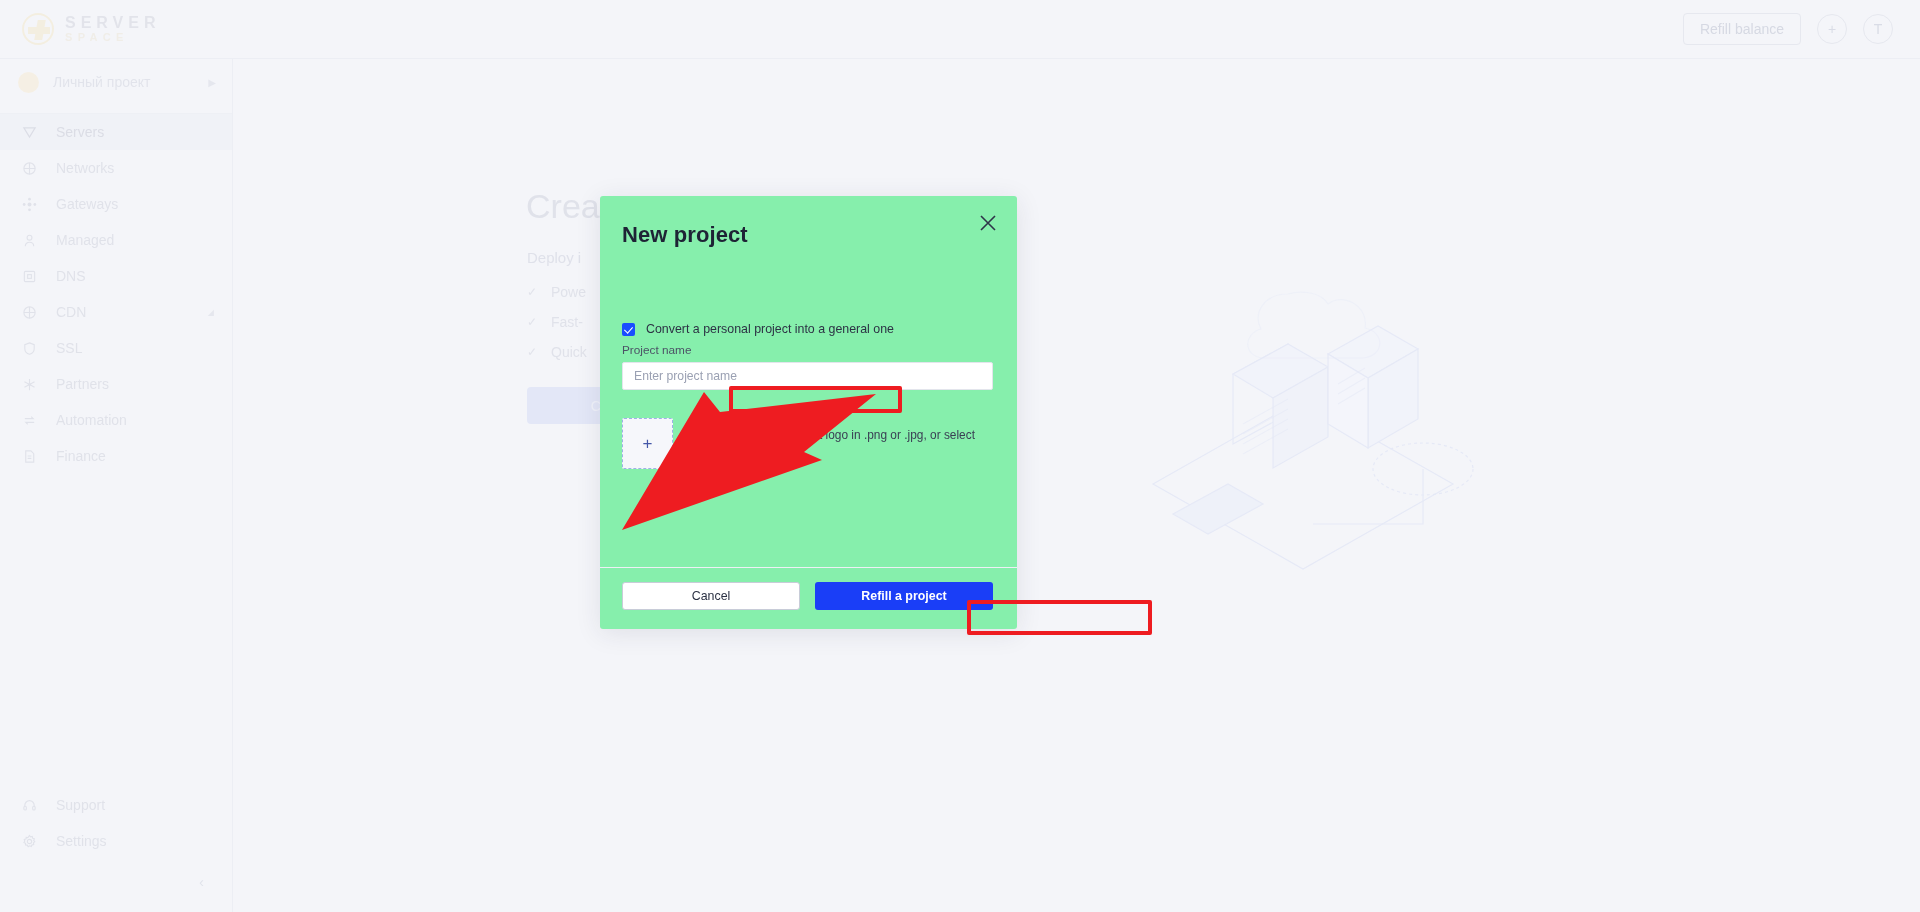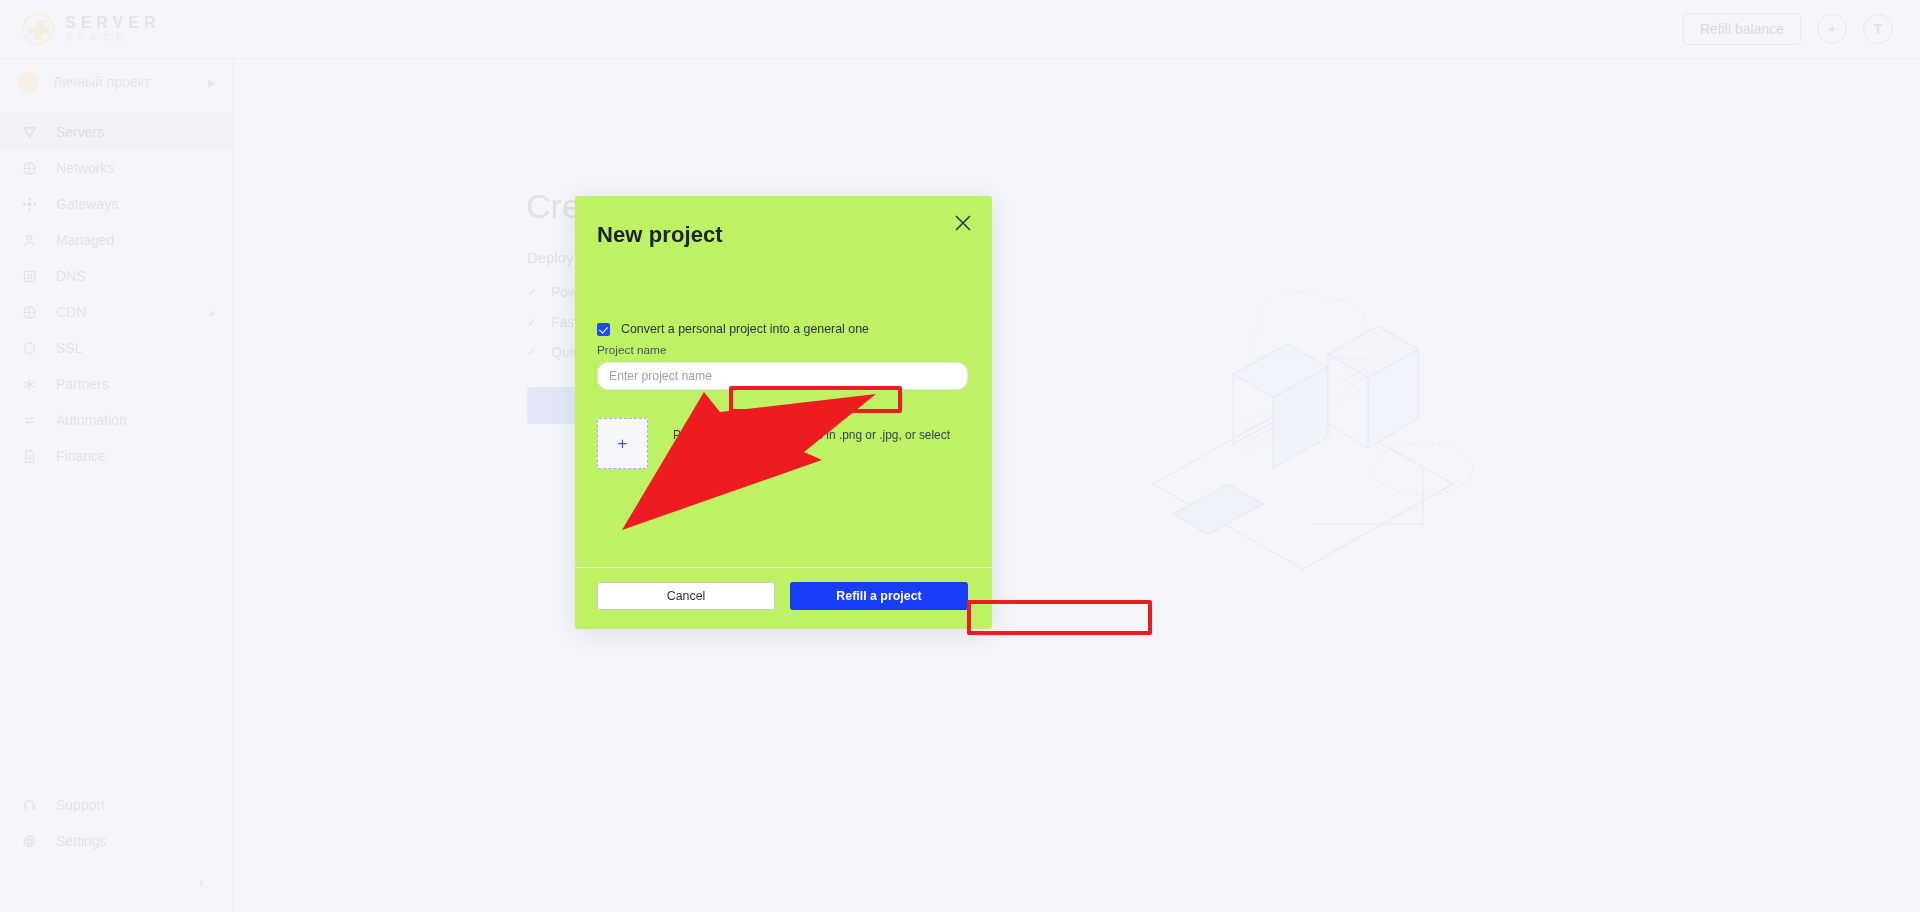--- a/index.html
+++ b/index.html
@@ -246,23 +246,23 @@
   .bg-illus {
     position: absolute;
     left: 880px; top: 175px;
     width: 440px; height: 400px;
     opacity: 0.5;
   }
 
   
   .modal {
     position: absolute;
-    left: 575px; top: 196px;
+    left: 600px; top: 196px;
     width: 417px; height: 433px;
-    background: #bef264;
+    background: #86efac;
     border-radius: 3px;
     box-shadow: 0 4px 26px rgba(35,40,70,0.10);
   }
   .modal-close {
     position: absolute;
     right: 17px; top: 15px;
     width: 24px; height: 24px;
     color: #2f3449;
     display: flex;
     align-items: center;
@@ -321,21 +321,21 @@
     position: absolute;
     left: 22px; top: 147px;
     font-size: 11.8px;
     color: #4c5266;
   }
   .name-input {
     position: absolute;
     left: 22px; top: 166px;
     width: 371px; height: 28px;
     border: 1px solid #e3e5ec;
-    border-radius: 11px;
+    border-radius: 2px;
     background: #fff;
     padding: 0 11px;
     font-size: 12.2px;
     color: #2c3244;
     font-family: "Liberation Sans", sans-serif;
     outline: none;
   }
   .name-input::placeholder { color: #9ba1b3; }
 
   .logo-row {

